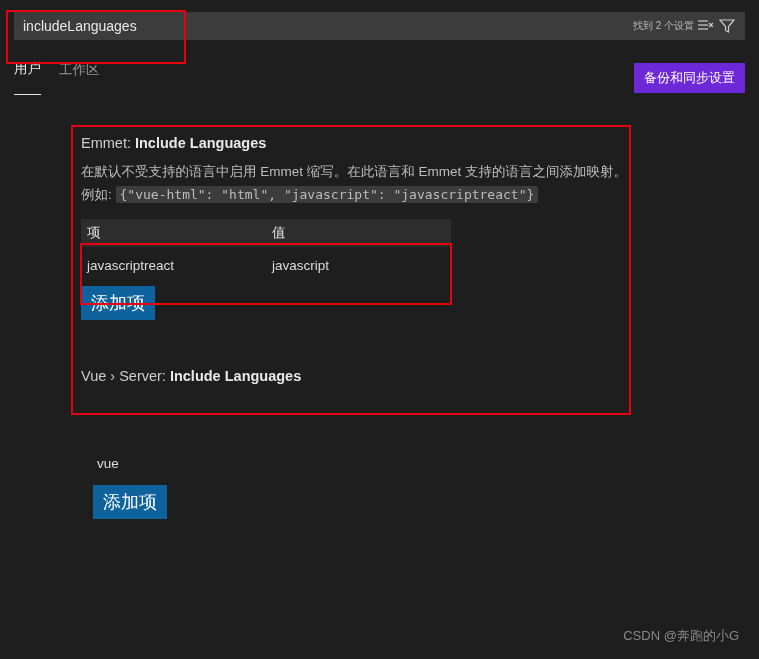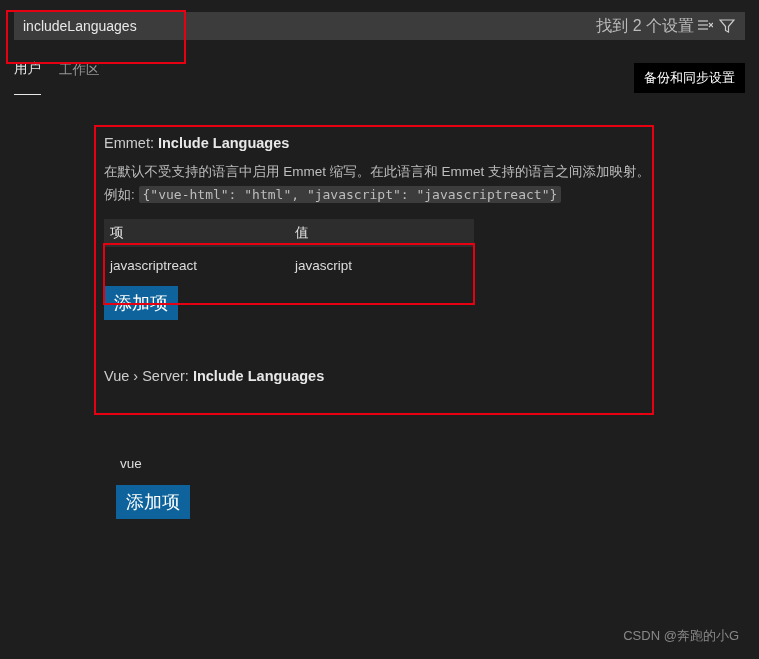--- a/index.html
+++ b/index.html
@@ -19,39 +19,39 @@
     }
     .search-wrap {
       flex: 1; position: relative; display: flex; align-items: center;
       background: #3c3c3c; border: 1px solid #3c3c3c;
       height: 28px; padding: 0 6px 0 8px;
     }
     .search-input {
       flex: 1; background: transparent; border: none; outline: none;
       color: #e8e8e8; font-size: 14px; font-family: inherit;
     }
-    .search-meta { color: #bbb; font-size: 16px; white-space: nowrap; }
+    .search-meta { color: #bbb; font-size: 10px; white-space: nowrap; }
     .icon-btn { width: 22px; height: 22px; display: flex; align-items: center; justify-content: center; color: #ccc; cursor: pointer; }
     .hl-search { position: absolute; left: 6px; top: 10px; width: 180px; height: 54px; border: 2px solid #e60012; pointer-events: none; }
 
     .tabs-row {
       display: flex; align-items: center; justify-content: space-between;
       padding: 14px 14px 6px 14px;
     }
     .tabs { display: flex; gap: 18px; align-items: flex-end; }
     .tab { color: #969696; font-size: 13.5px; padding-bottom: 16px; cursor: pointer; }
     .tab.active { color: #e8e8e8; border-bottom: 1px solid #e8e8e8; }
     .sync-btn {
-      background: #000000; color: #fff; border: none;
+      background: #6d28d9; color: #fff; border: none;
       padding: 6px 10px; font-size: 13px; cursor: pointer; font-family: inherit;
     }
 
     .content {
       display: flex;
-      padding-left: 104px; padding-top: 34px; padding-right: 12px;
+      padding-left: 81px; padding-top: 34px; padding-right: 12px;
       flex-direction: column;
     }
     .setting-block { position: relative; margin-bottom: 34px; width: 560px; }
     .setting-title { font-size: 14.5px; color: #ccc; margin-bottom: 10px; }
     .setting-title .bold { font-weight: 600; color: #e8e8e8; }
     .setting-desc { color: #bdbdbd; line-height: 1.7; font-size: 13.5px; margin-bottom: 12px; }
     .code-inline {
       background: #3c3c3c; color: #bdbdbd;
       padding: 1px 4px; font-family: Consolas, monospace; font-size: 13px;
       border-radius: 2px;

